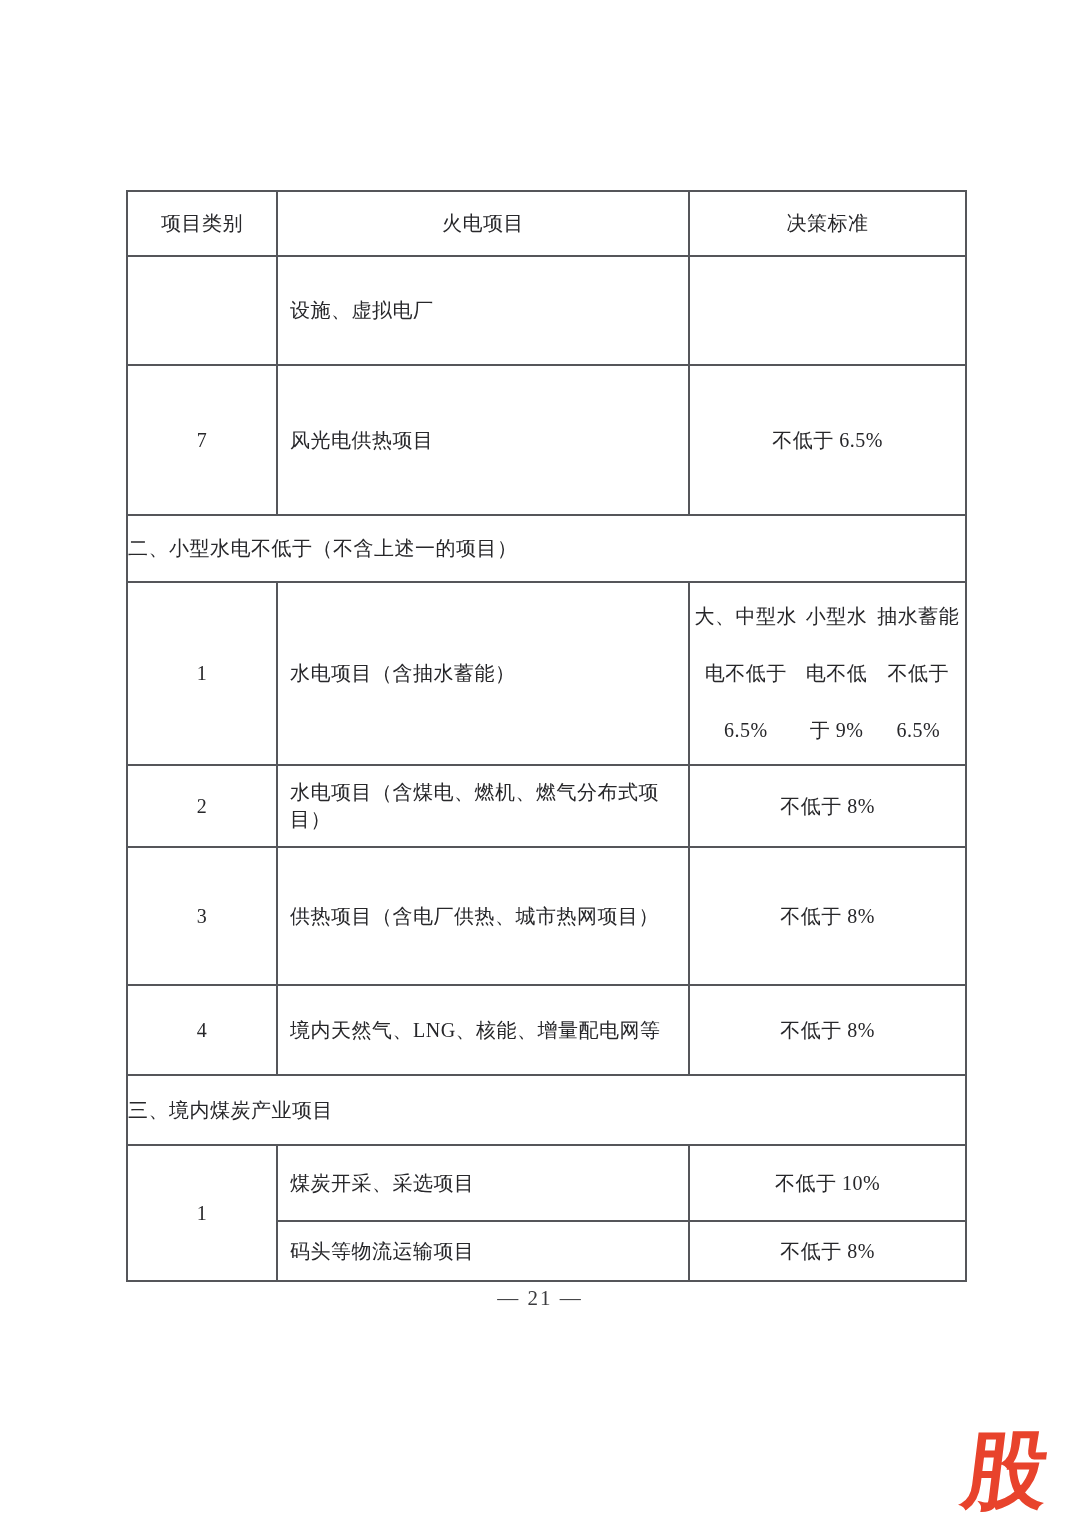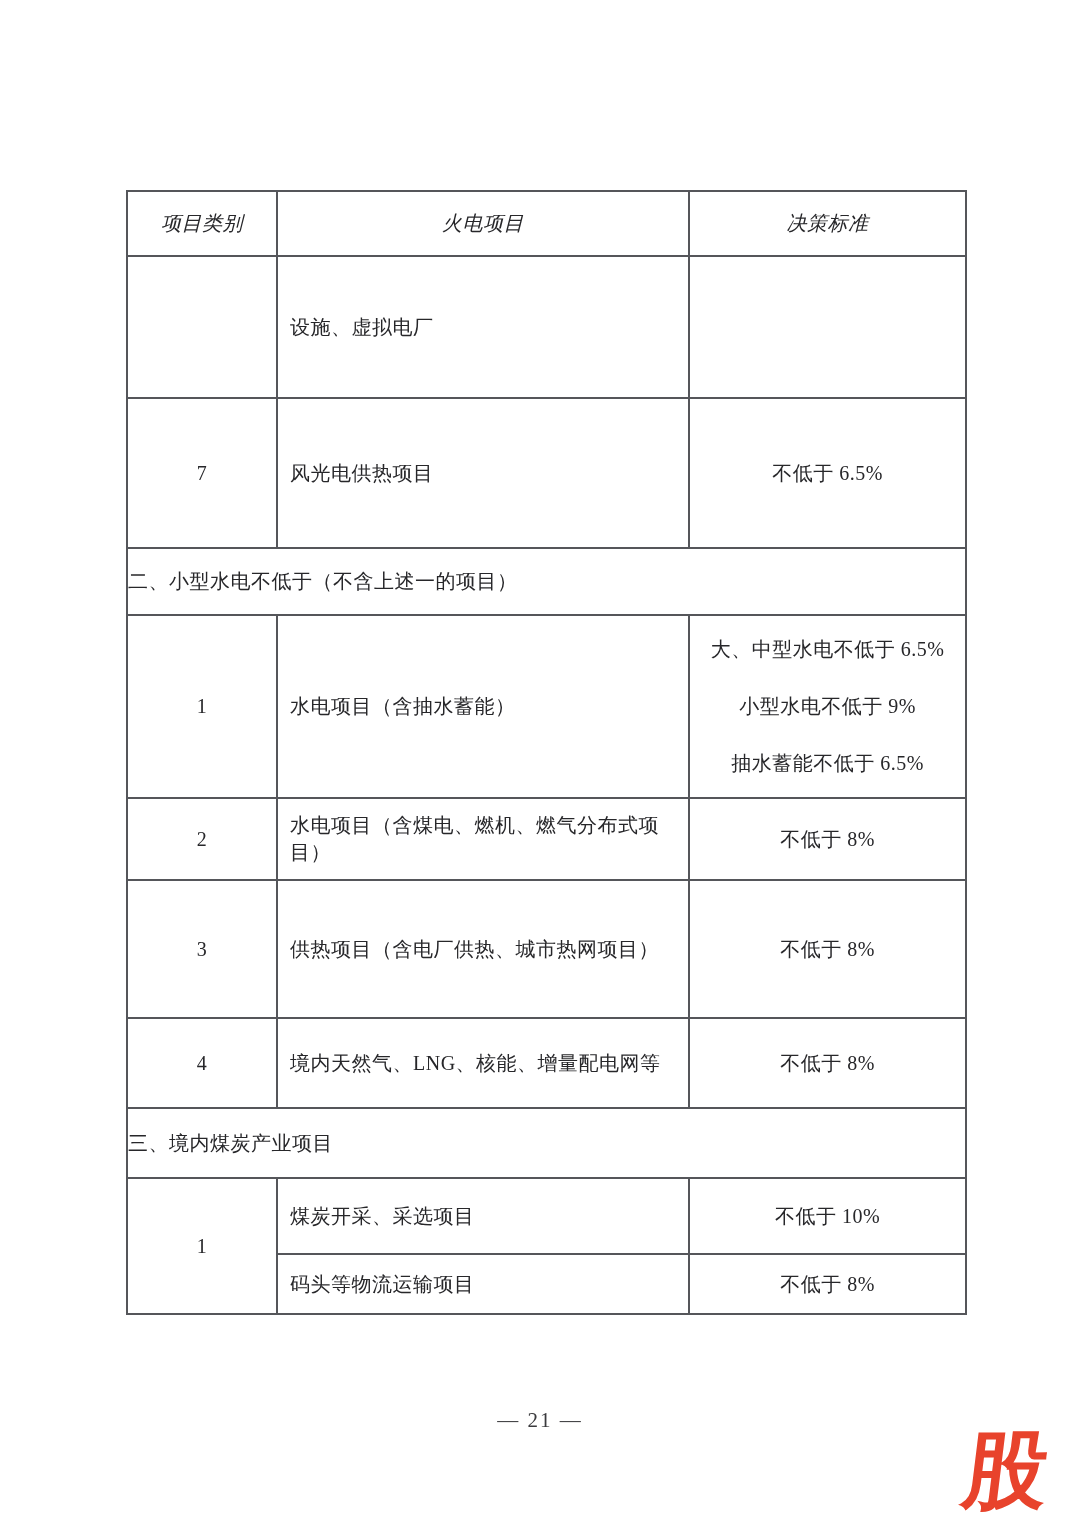--- a/index.html
+++ b/index.html
@@ -19,43 +19,43 @@
     table-layout:fixed;
     font-size:20px;
     letter-spacing:0.5px;
   }
   #main-table td,#main-table th{
     border:2px solid #55565a;
     padding:0;
     vertical-align:middle;
     font-weight:normal;
   }
-  tr.r-head{height:65px;font-style:italic;}
+  tr.r-head{height:65px;}
   tr.r-head th{font-weight:bold;text-align:center;font-size:20px;}
-  tr.r-carry{height:142px;}
+  tr.r-carry{height:109px;}
   tr.r-carry td.c-type{vertical-align:top;padding-top:20px;}
   tr.r7{height:150px;}
   tr.r-sec{font-weight:bold;}
   tr.r-sec2{height:67px;}
   tr.r-sec3{height:70px;margin-top:24px;}
   tr.r-sec td{text-align:left;padding-left:14px;}
   tr.r1{height:183px;}
   tr.r2{height:82px;}
   tr.r3{height:138px;}
   tr.r4{height:90px;}
   tr.rc1{height:76px;}
   tr.rc2{height:60px;}
   .c-cat{text-align:center;}
   .c-type{text-align:left;padding-left:12px !important;padding-right:6px !important;}
   .c-std{text-align:center;padding-left:4px !important;padding-right:4px !important;}
-  .std-lines{display:flex;flex-direction:column;justify-content:center;}
+  .std-lines{display:flex;flex-direction:row;justify-content:center;}
   .std-lines div{line-height:57px;}
   
   #page-number{
-    position:absolute;top:1408px;left:0;width:100%;
+    position:absolute;top:1286px;left:0;width:100%;
     text-align:center;font-size:21px;color:#3a3a3d;
     letter-spacing:2px;
   }
   
   #watermark{
     position:absolute;left:964px;top:1426px;
     font-family:"DejaVu Sans","Liberation Sans",sans-serif;
     font-weight:bold;
     font-size:84px;line-height:88px;
     transform:skewX(-7deg);

